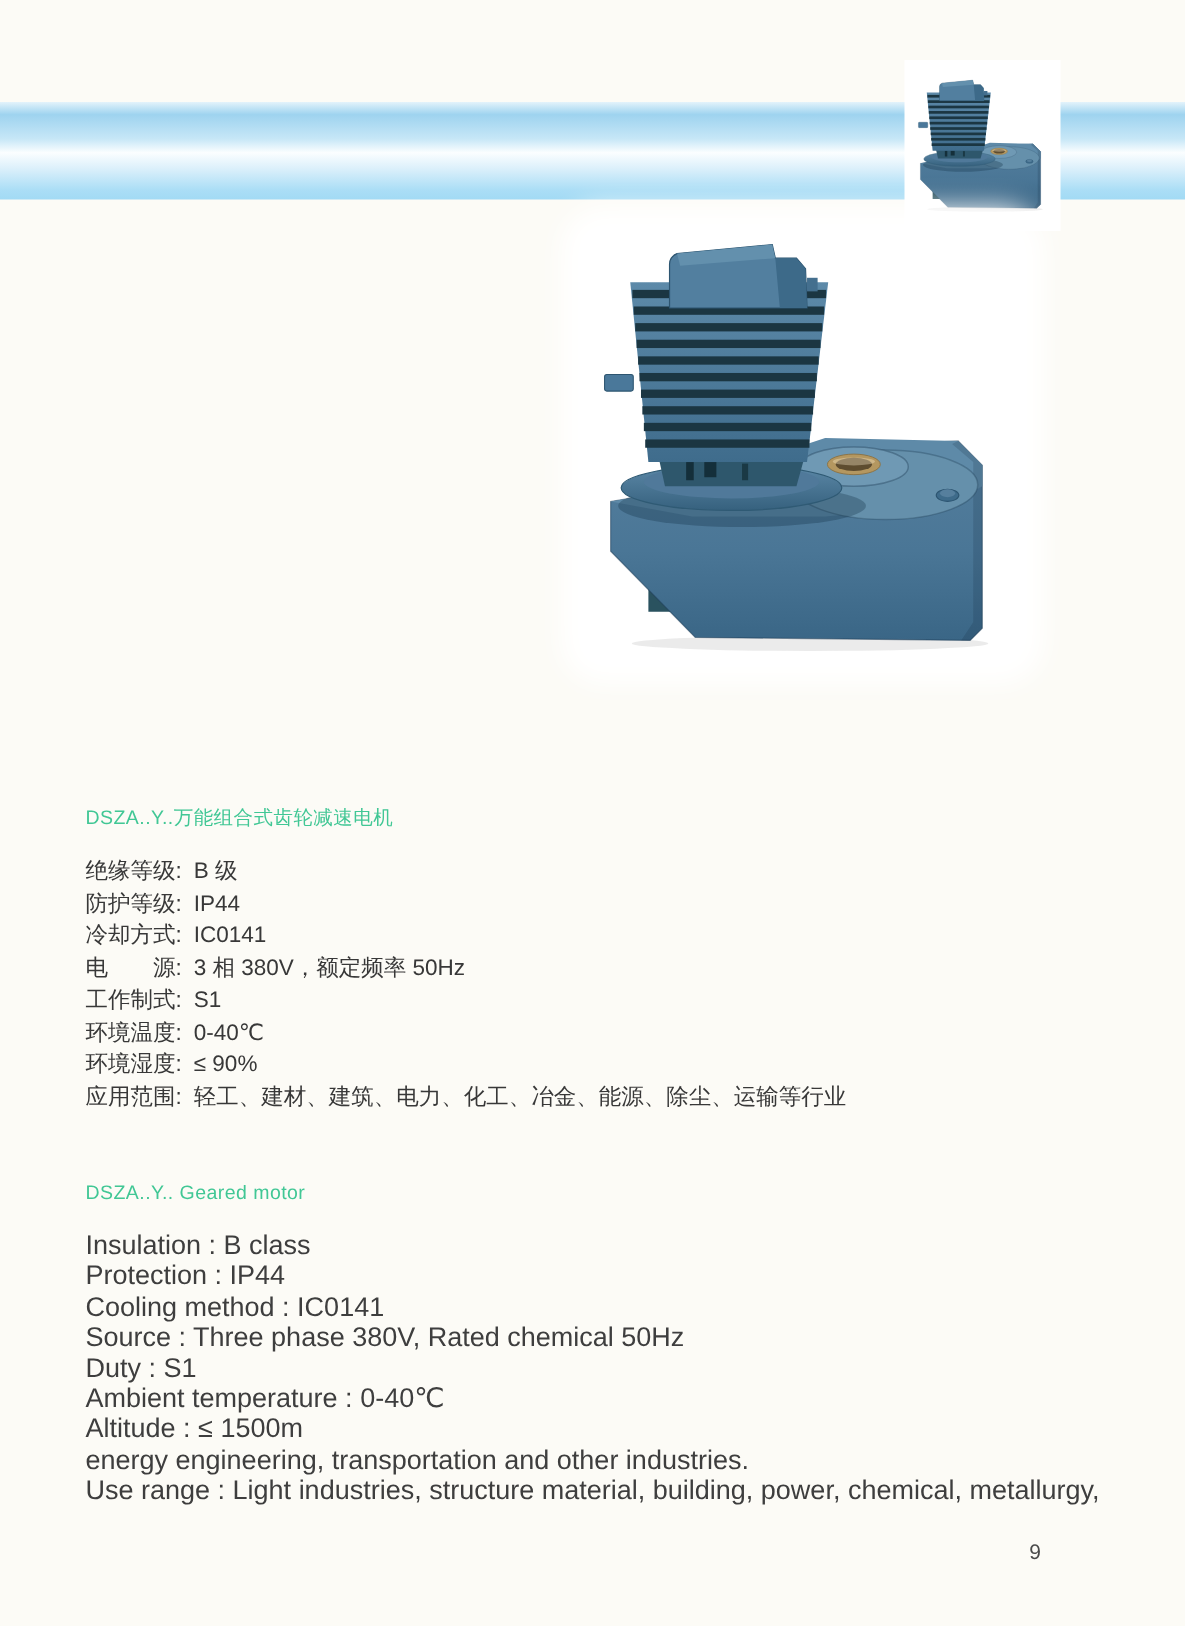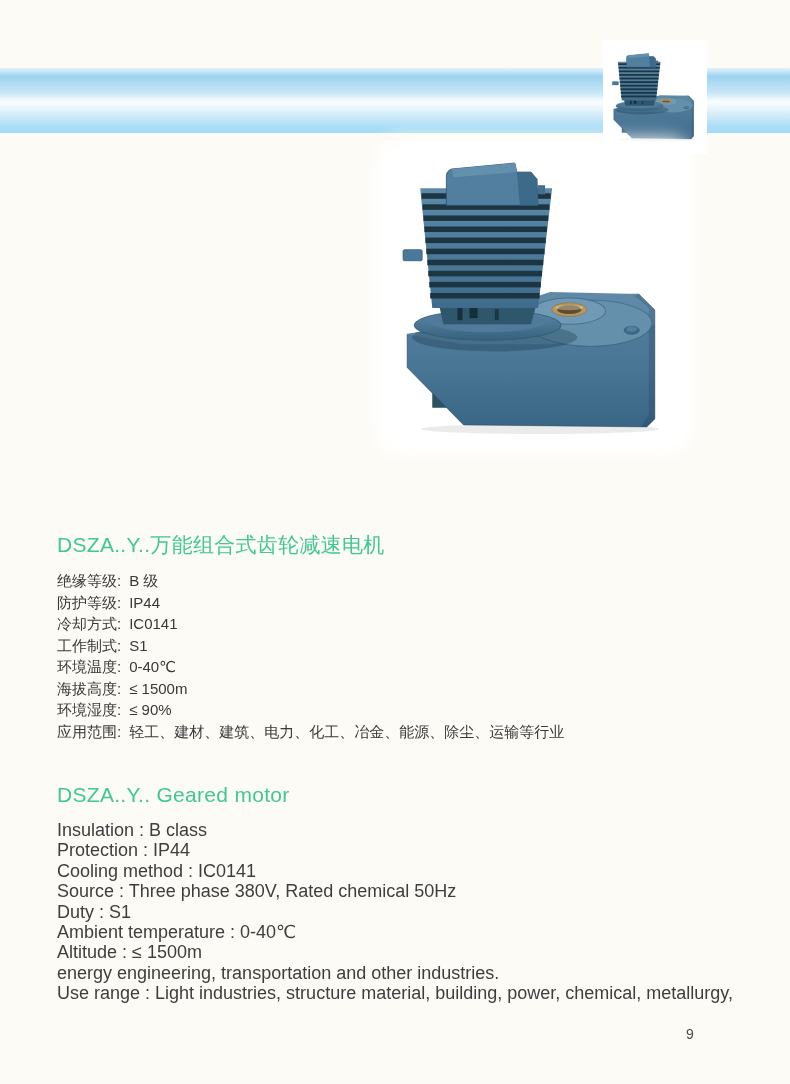--- a/index.html
+++ b/index.html
@@ -27,21 +27,21 @@
     display:flex;align-items:center;justify-content:center;
   }
   .photo-bg{
     position:absolute;left:388px;top:152px;width:294px;height:290px;
     background:#ffffff;border-radius:14px;
     box-shadow:0 0 18px 14px #ffffff;
   }
   .cn-block{position:absolute;left:57px;top:533px;width:700px;}
   .en-block{position:absolute;left:57px;top:783px;width:700px;}
   .sec-title{
-    font-size:21px;line-height:24px;color:#41c795;
+    font-size:13px;line-height:24px;color:#41c795;
     letter-spacing:0.3px;margin:0 0 13px 0;font-weight:400;
   }
   .spec-row{font-size:15px;line-height:21.5px;white-space:nowrap;}
   .spec-label{display:inline-block;min-width:68px;color:#383838;}
   .spec-value{color:#383838;}
   .en-line{font-size:18px;line-height:20.4px;color:#3e3e3e;white-space:nowrap;}
   .page-num{
     position:absolute;left:670px;top:1026px;width:40px;text-align:center;
     font-size:14px;color:#4a4a4a;
   }
@@ -144,30 +144,30 @@
   </div>
   <div class="spec-row">
     <span class="spec-label">防护等级:</span>
     <span class="spec-value">IP44</span>
   </div>
   <div class="spec-row">
     <span class="spec-label">冷却方式:</span>
     <span class="spec-value">IC0141</span>
   </div>
   <div class="spec-row">
+    <span class="spec-label">电　　源:</span>
+    <span class="spec-value">3 相 380V，额定频率 50Hz</span>
+  </div>
+  <div class="spec-row">
     <span class="spec-label">工作制式:</span>
     <span class="spec-value">S1</span>
   </div>
   <div class="spec-row">
     <span class="spec-label">环境温度:</span>
     <span class="spec-value">0-40℃</span>
-  </div>
-  <div class="spec-row">
-    <span class="spec-label">海拔高度:</span>
-    <span class="spec-value">≤ 1500m</span>
   </div>
   <div class="spec-row">
     <span class="spec-label">环境湿度:</span>
     <span class="spec-value">≤ 90%</span>
   </div>
   <div class="spec-row">
     <span class="spec-label">应用范围:</span>
     <span class="spec-value">轻工、建材、建筑、电力、化工、冶金、能源、除尘、运输等行业</span>
   </div>
 </div>

